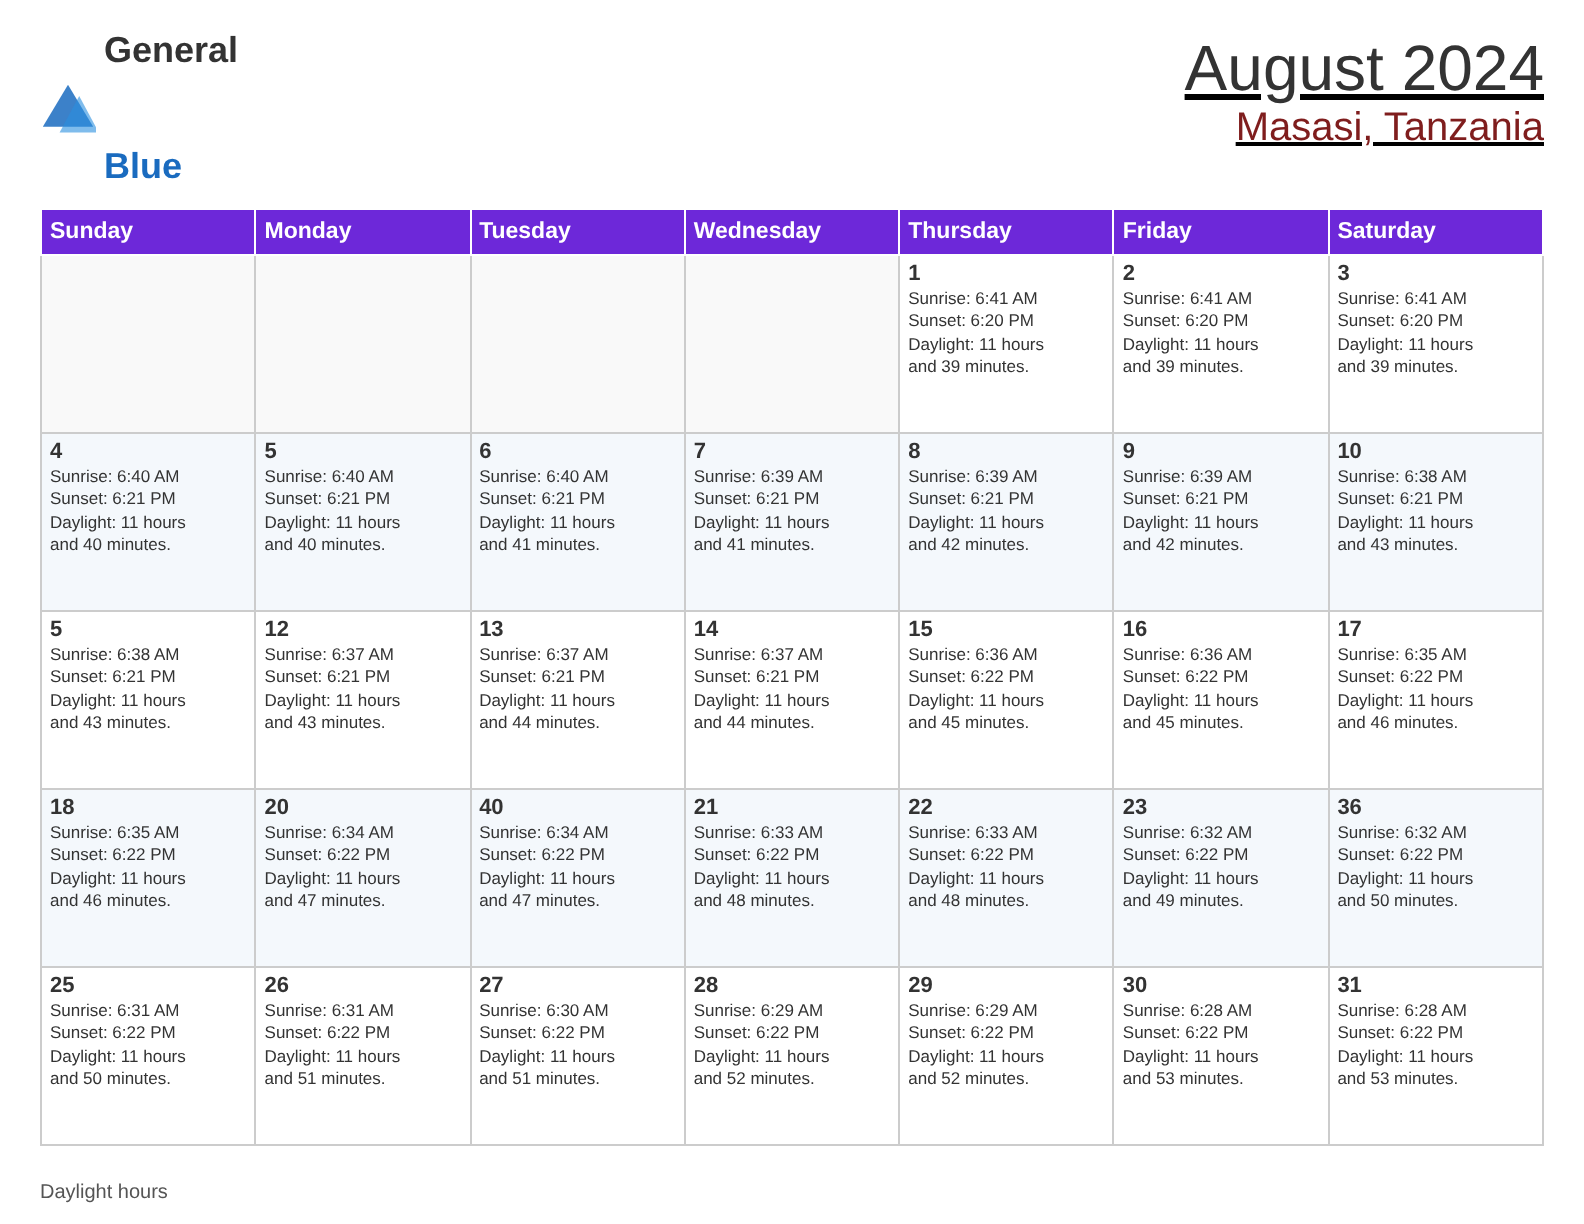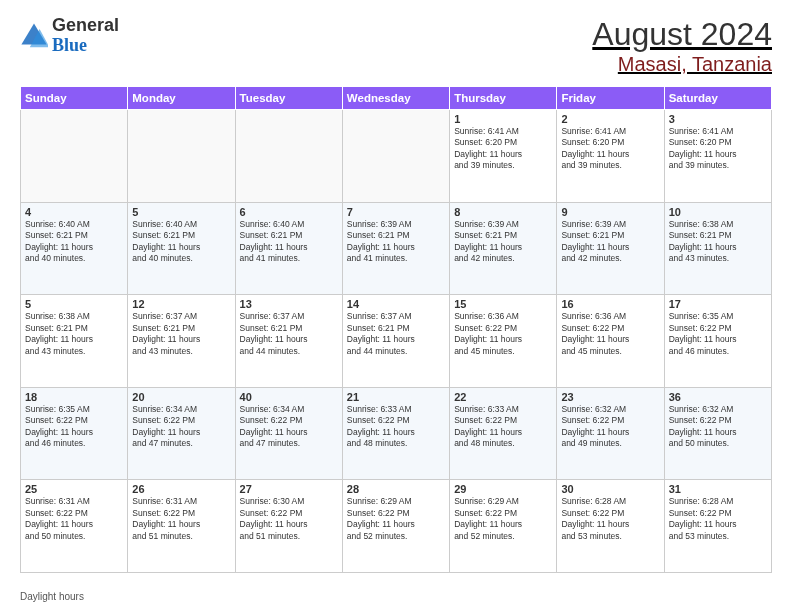--- a/index.html
+++ b/index.html
@@ -24,31 +24,31 @@
       margin-bottom: 10px;
     }
     .logo {
       display: flex;
       align-items: center;
     }
     .logo-text {
       display: flex;
       flex-direction: column;
       line-height: 1.1;
+      gap: 38px;
     }
     .logo-general {
       font-size: 18px;
       font-weight: bold;
       color: #333;
     }
     .logo-blue {
       font-size: 18px;
       font-weight: bold;
       color: #1a6bbf;
-      font-family: Liberation Serif, serif;
     }
     .logo-icon {
       width: 28px;
       height: 28px;
       margin-right: 4px;
     }
     .title-block {
       text-align: right;
       text-decoration: underline;
     }
@@ -61,21 +61,21 @@
       font-size: 20px;
       color: #7f1d1d;
     }
     .calendar {
       flex: 1;
       border-collapse: collapse;
       width: 100%;
       table-layout: fixed;
     }
     .calendar th {
-      background: #8b5cf6;
+      background: #6d28d9;
       color: #fff;
       font-size: 11.5px;
       font-weight: bold;
       padding: 5px 4px;
       border: 1px solid #fff;
       text-align: left;
     }
     .calendar td {
       border: 1px solid #ccc;
       vertical-align: top;

